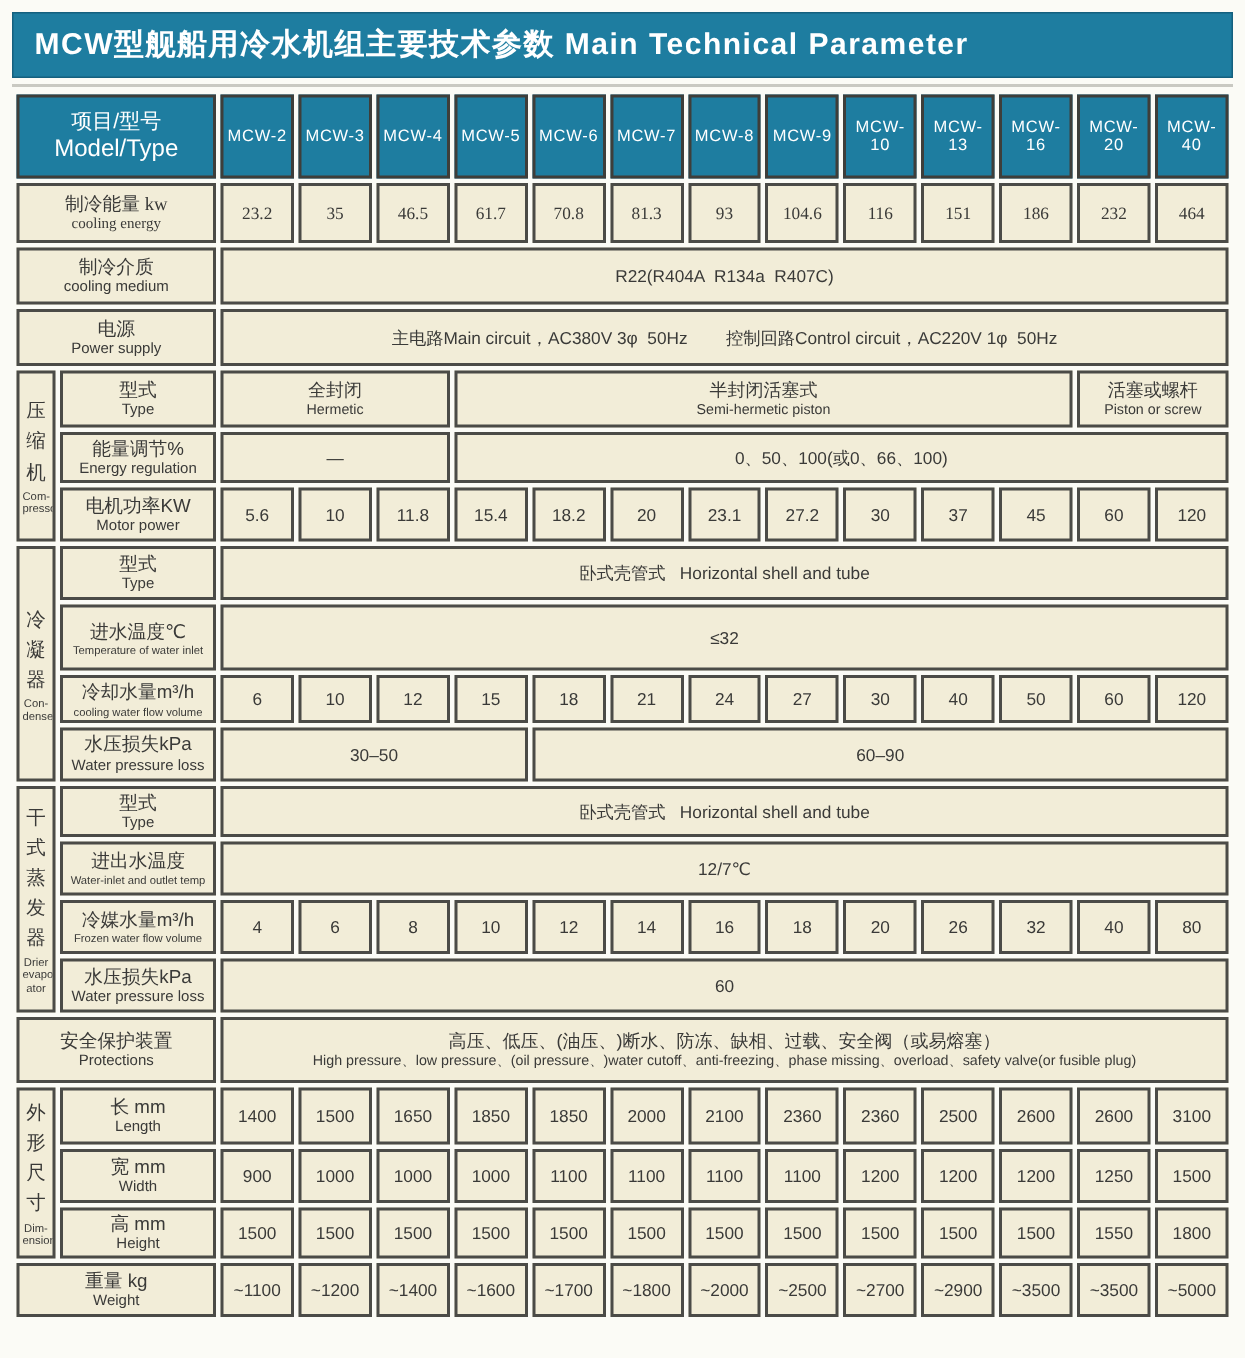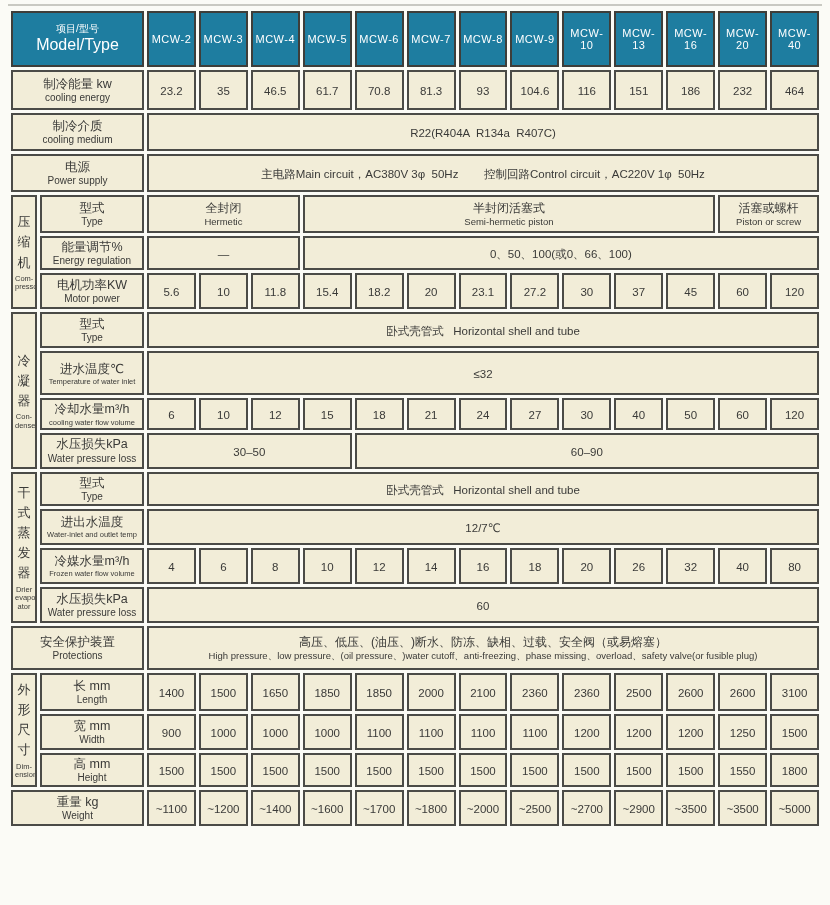--- a/index.html
+++ b/index.html
@@ -36,36 +36,36 @@
     padding:1px 2px;
     overflow:hidden;
   }
   td.hdr{
     background:var(--teal,#1e7da0);
     color:#ffffff;
     border-color:#3e3e3a;
   }
   tr.header-row{height:56px;}
   td.hdr .model{font-size:11px;letter-spacing:0.5px;}
-  td.hdr .zh{font-size:10px;line-height:1.35;}
+  td.hdr .zh{font-size:14px;line-height:1.35;}
   td.hdr .en{font-size:16px;line-height:1.3;}
   .lab .zh{font-size:12.5px;line-height:1.3;}
   .lab .en{font-size:10px;line-height:1.2;}
   .lab .en.tiny{font-size:7.5px;}
   .val{font-size:11.5px;white-space:pre-wrap;}
   .val2 .zh{font-size:12px;line-height:1.35;white-space:pre-wrap;}
   .val2 .en{font-size:9.5px;line-height:1.25;white-space:pre-wrap;}
   td.vstrip .zh{
     width:1.05em;margin:0 auto;
     word-break:break-all;
     font-size:13px;line-height:1.55;
   }
   td.vstrip .en{font-size:7.5px;line-height:1.15;margin-top:2px;}
   
-  tr[data-row="cooling_energy"]{height:40px;}
+  tr[data-row="cooling_energy"]{height:40px;font-family:Liberation Serif, serif;}
   tr[data-row="cooling_medium"]{height:38px;}
   tr[data-row="power_supply"]{height:38px;}
   tr[data-row="comp_type"]{height:38px;}
   tr[data-row="energy_regulation"]{height:20px;}
   tr[data-row="motor_power"]{height:36px;}
   tr[data-row="cond_type"]{height:36px;}
   tr[data-row="water_inlet_temp"]{height:44px;}
   tr[data-row="cooling_water_flow"]{height:24px;}
   tr[data-row="cond_pressure_loss"]{height:36px;}
   tr[data-row="evap_type"]{height:34px;}
@@ -75,20 +75,21 @@
   tr[data-row="protections"]{height:44px;}
   tr[data-row="length"]{height:38px;}
   tr[data-row="width"]{height:36px;}
   tr[data-row="height"]{height:24px;}
   tr[data-row="weight"]{height:36px;}
 </style>
 </head>
 <body>
 
 <div class="page">
+  <div class="title-bar">MCW型舰船用冷水机组主要技术参数 Main Technical Parameter</div>
   <div class="title-rule"></div>
   <table class="spec">
     <colgroup>
       <col style="width:26px">
         <col style="width:104px">
       <col>
         <col>
         <col>
         <col>
         <col>

